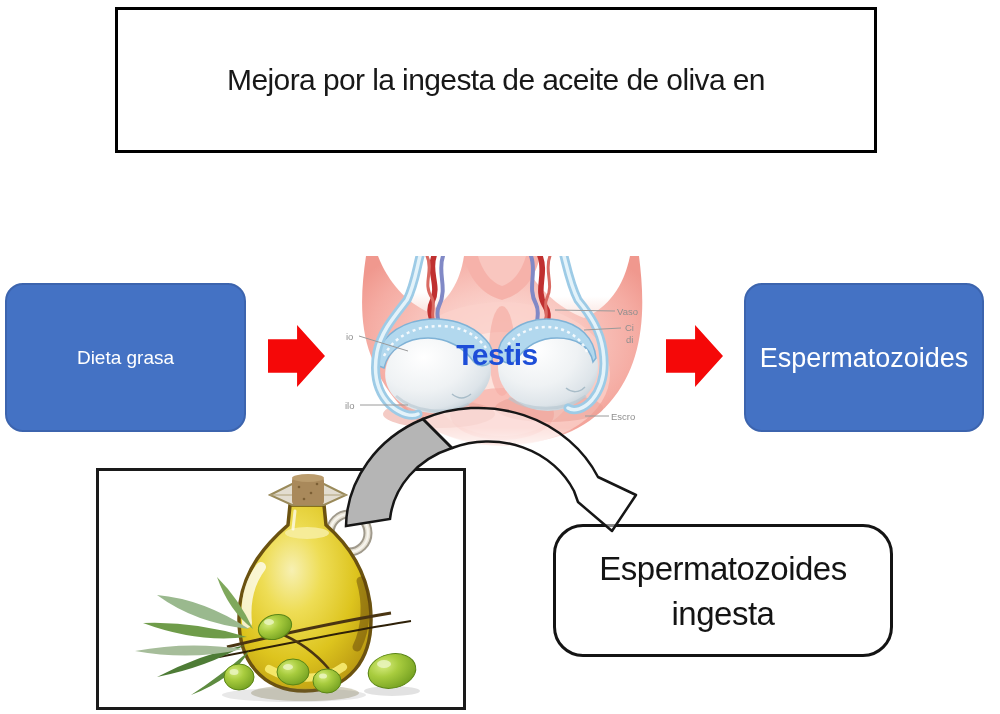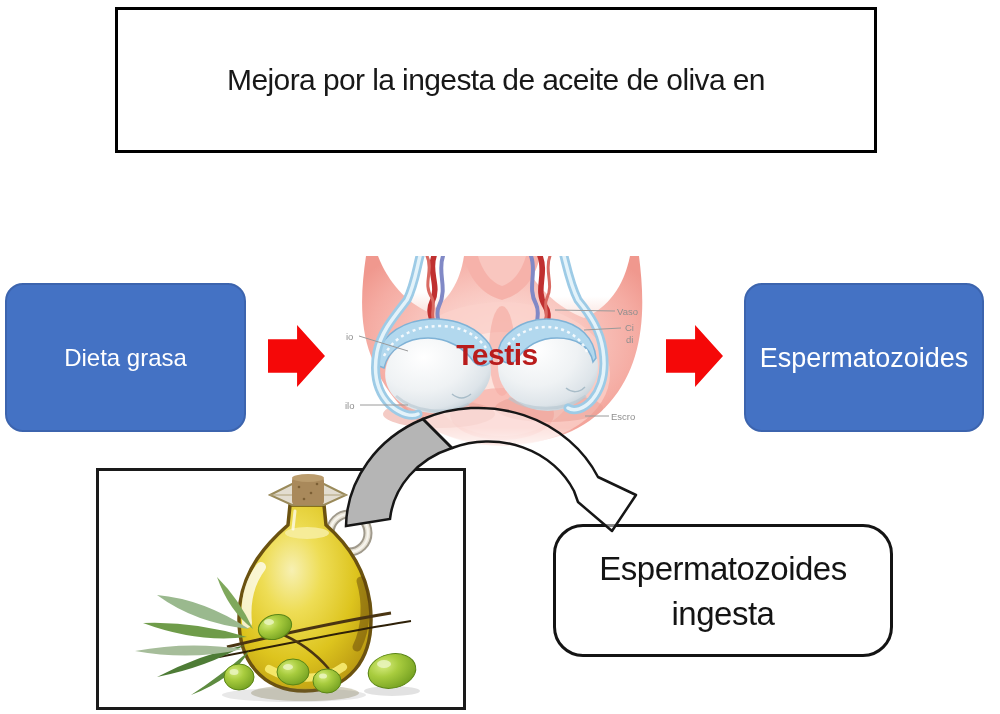--- a/index.html
+++ b/index.html
@@ -20,36 +20,36 @@
     white-space:nowrap;
   }
 
   
   .blue-box {
     position:absolute; background:var(--box-blue,#4472C4);
     border:2px solid #3c64ae; border-radius:18px; color:#fff;
     display:flex; flex-direction:column; justify-content:center; align-items:center;
     text-align:center;
   }
-  .box-dieta { left:5px; top:283px; width:241px; height:149px; font-size:24px; }
+  .box-dieta { left:5px; top:283px; width:241px; height:149px; font-size:19px; }
   .box-anormales { left:744px; top:283px; width:240px; height:149px; font-size:27px; line-height:36px; }
 
   
   .red-arrow {
     position:absolute; width:57px; height:62px; background:var(--arrow-red,#F50808);
     clip-path:polygon(0% 23%, 51% 23%, 51% 0%, 100% 50%, 51% 100%, 51% 77%, 0% 77%);
   }
   .arrow-1 { left:268px; top:325px; }
   .arrow-2 { left:666px; top:325px; }
 
   
   .testis-svg { position:absolute; left:344px; top:256px; width:316px; height:202px; }
   .testis-label {
     position:absolute; left:437px; top:338px; width:120px; text-align:center;
-    font-weight:bold; font-size:30px; color:#b91c1c; letter-spacing:-0.5px;
+    font-weight:bold; font-size:30px; color:#1d4ed8; letter-spacing:-0.5px;
   }
 
   
   .olive-box {
     position:absolute; left:96px; top:468px; width:370px; height:242px;
     border:3px solid #1a1a1a; background:#fff;
   }
   .olive-box svg { display:block; width:100%; height:100%; }
 
   

